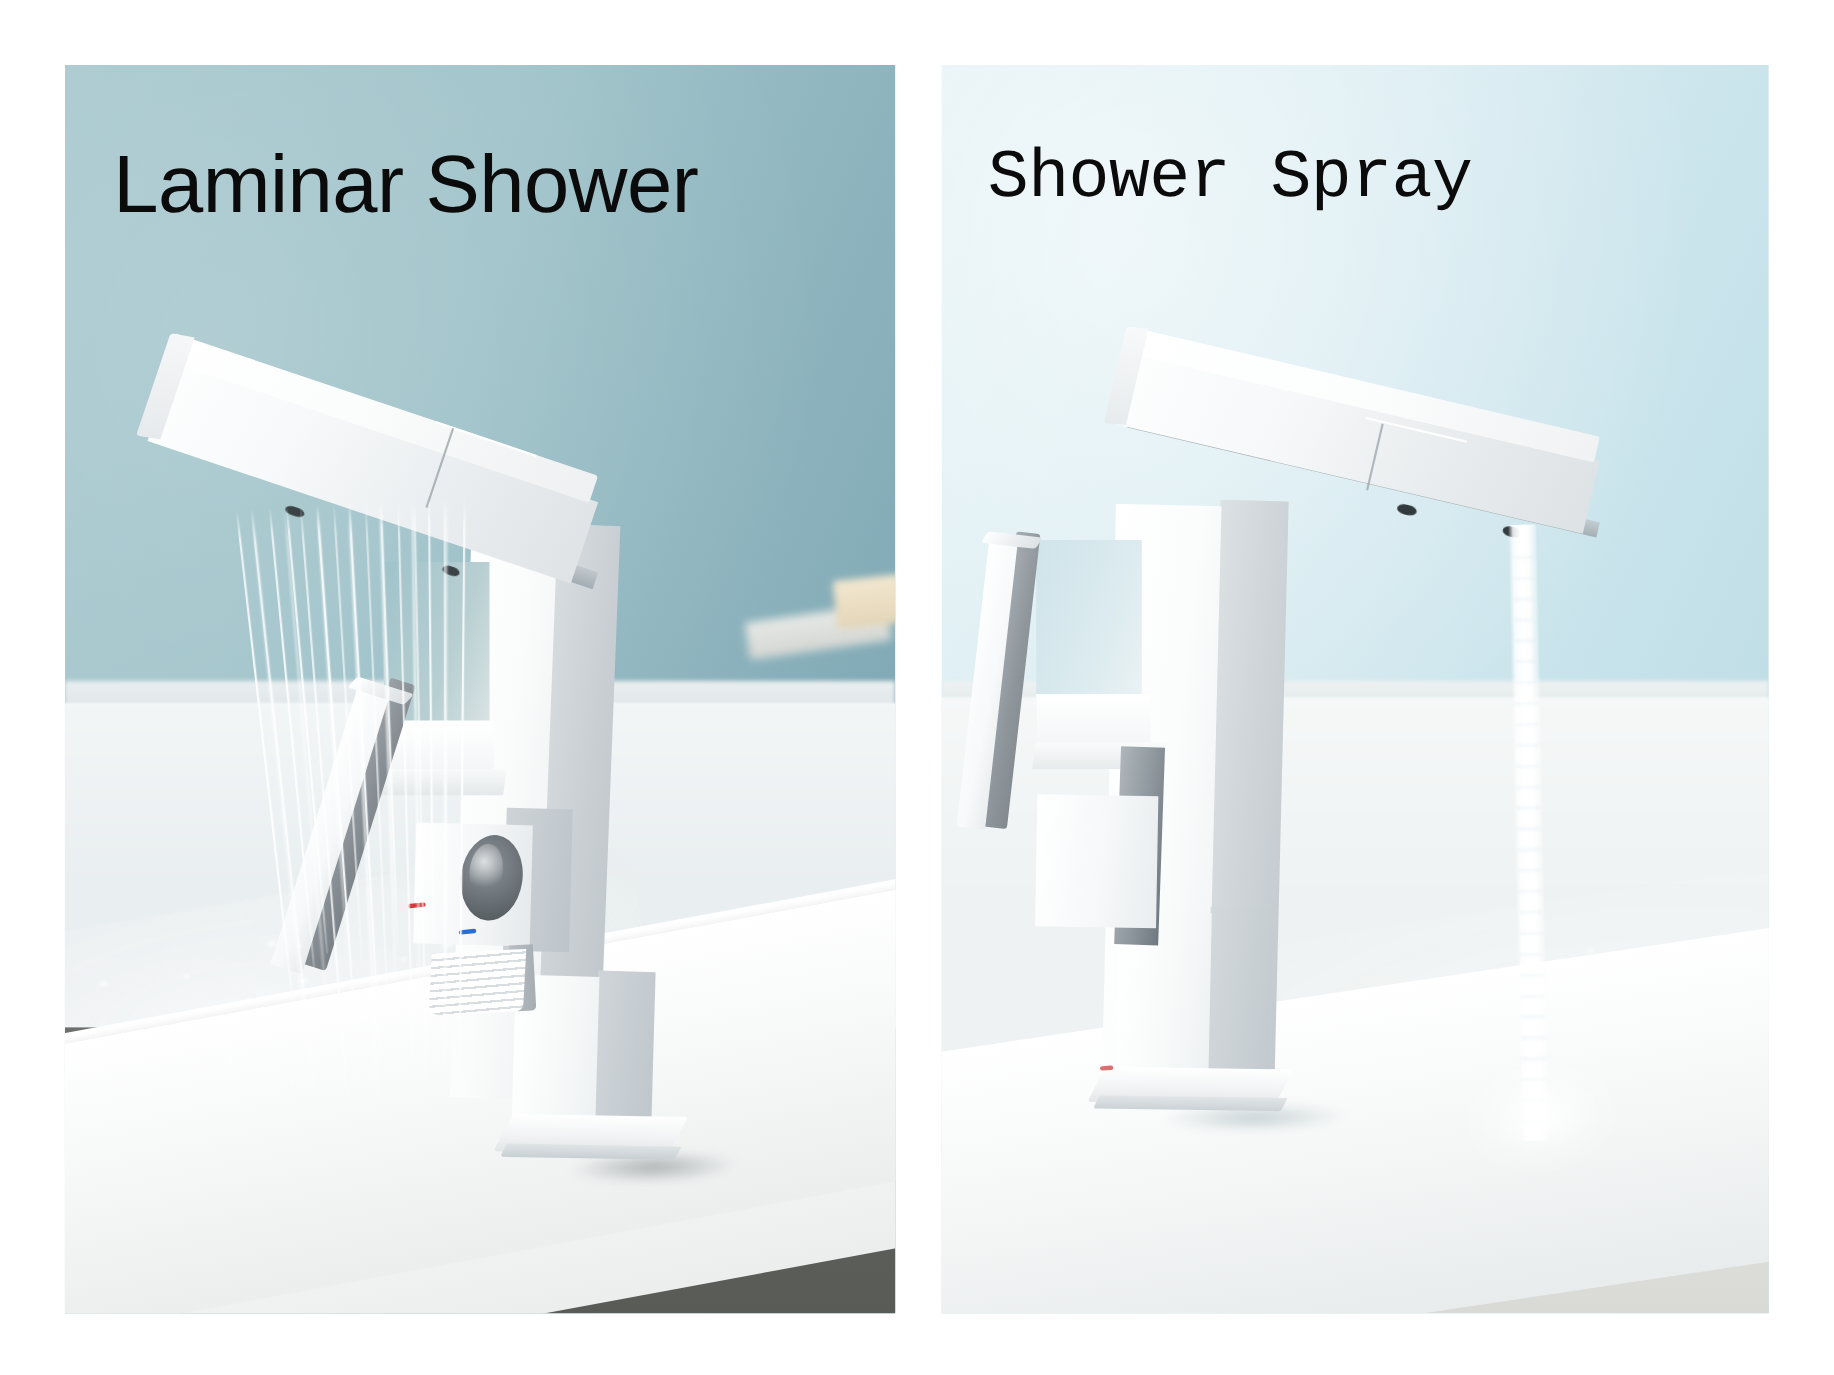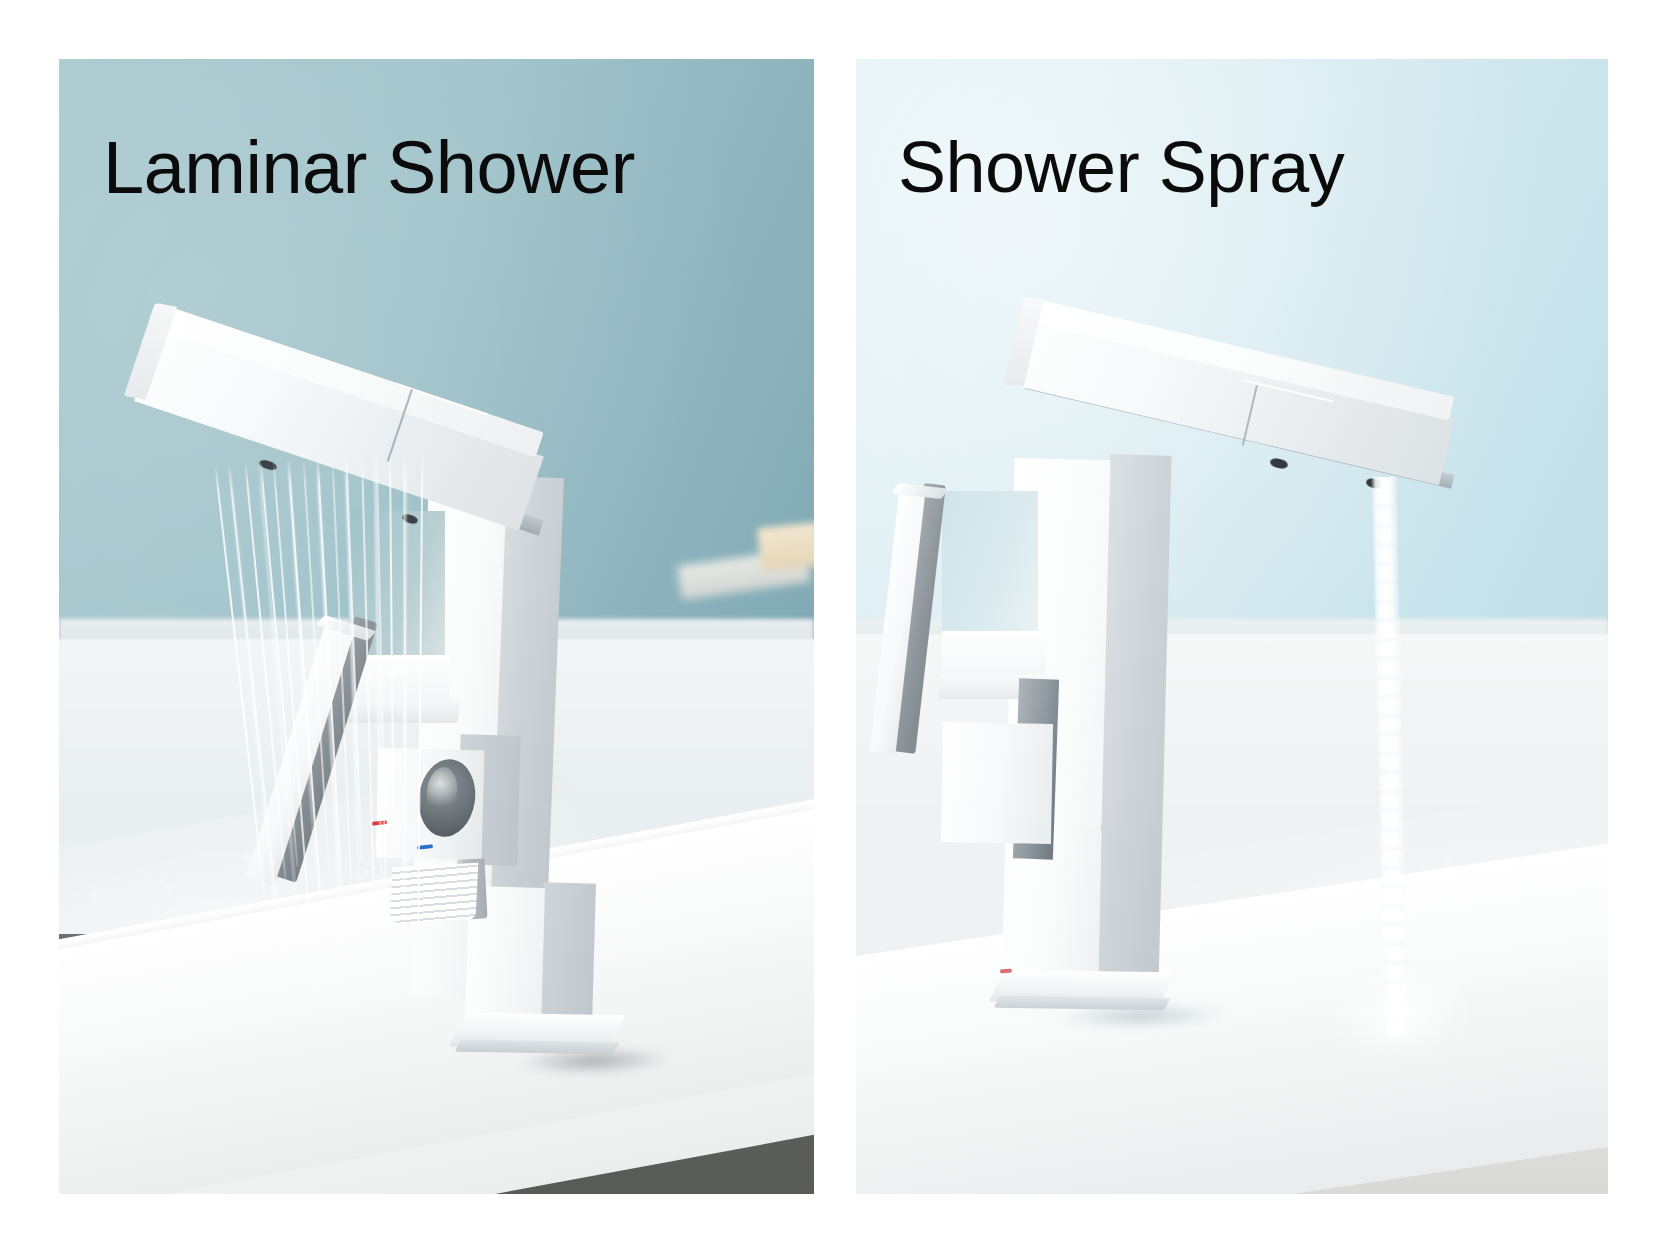--- a/index.html
+++ b/index.html
@@ -48,21 +48,21 @@
   
   .caption {
     position: absolute;
     color: #0b0b0b;
     font-weight: 400;
     letter-spacing: -0.5px;
     white-space: nowrap;
     line-height: 1;
   }
   #caption-left  { left: 44px; top: 72px;  font-size: 74px; }
-  #caption-right { left: 42px; top: 72px;  font-size: 72px; }
+  #caption-right { left: 42px; top: 72px;  font-size: 62px; font-family: Liberation Mono, monospace; }
 
   
   .counter-wrap { position: absolute; inset: 0; }
 
   
   .left-backsplash {
     position: absolute;
     left: 0; right: 0;
     top: 560px; height: 30px;
     background: linear-gradient(180deg,#e9eef0 0%, #dfe6e8 100%);

